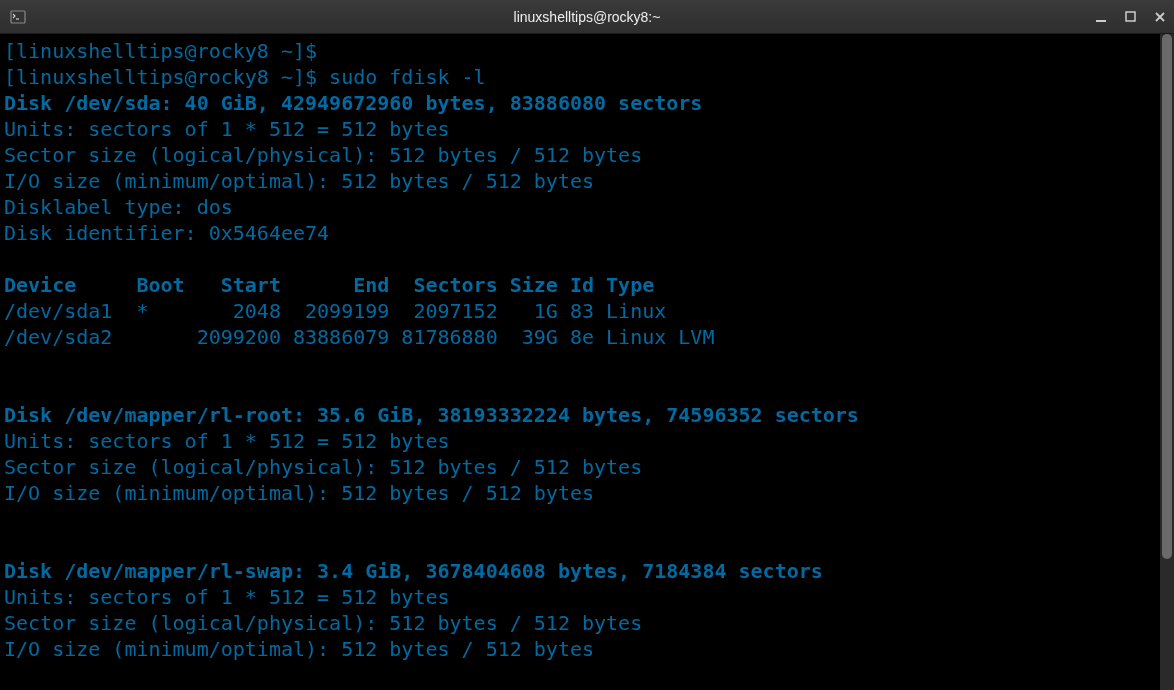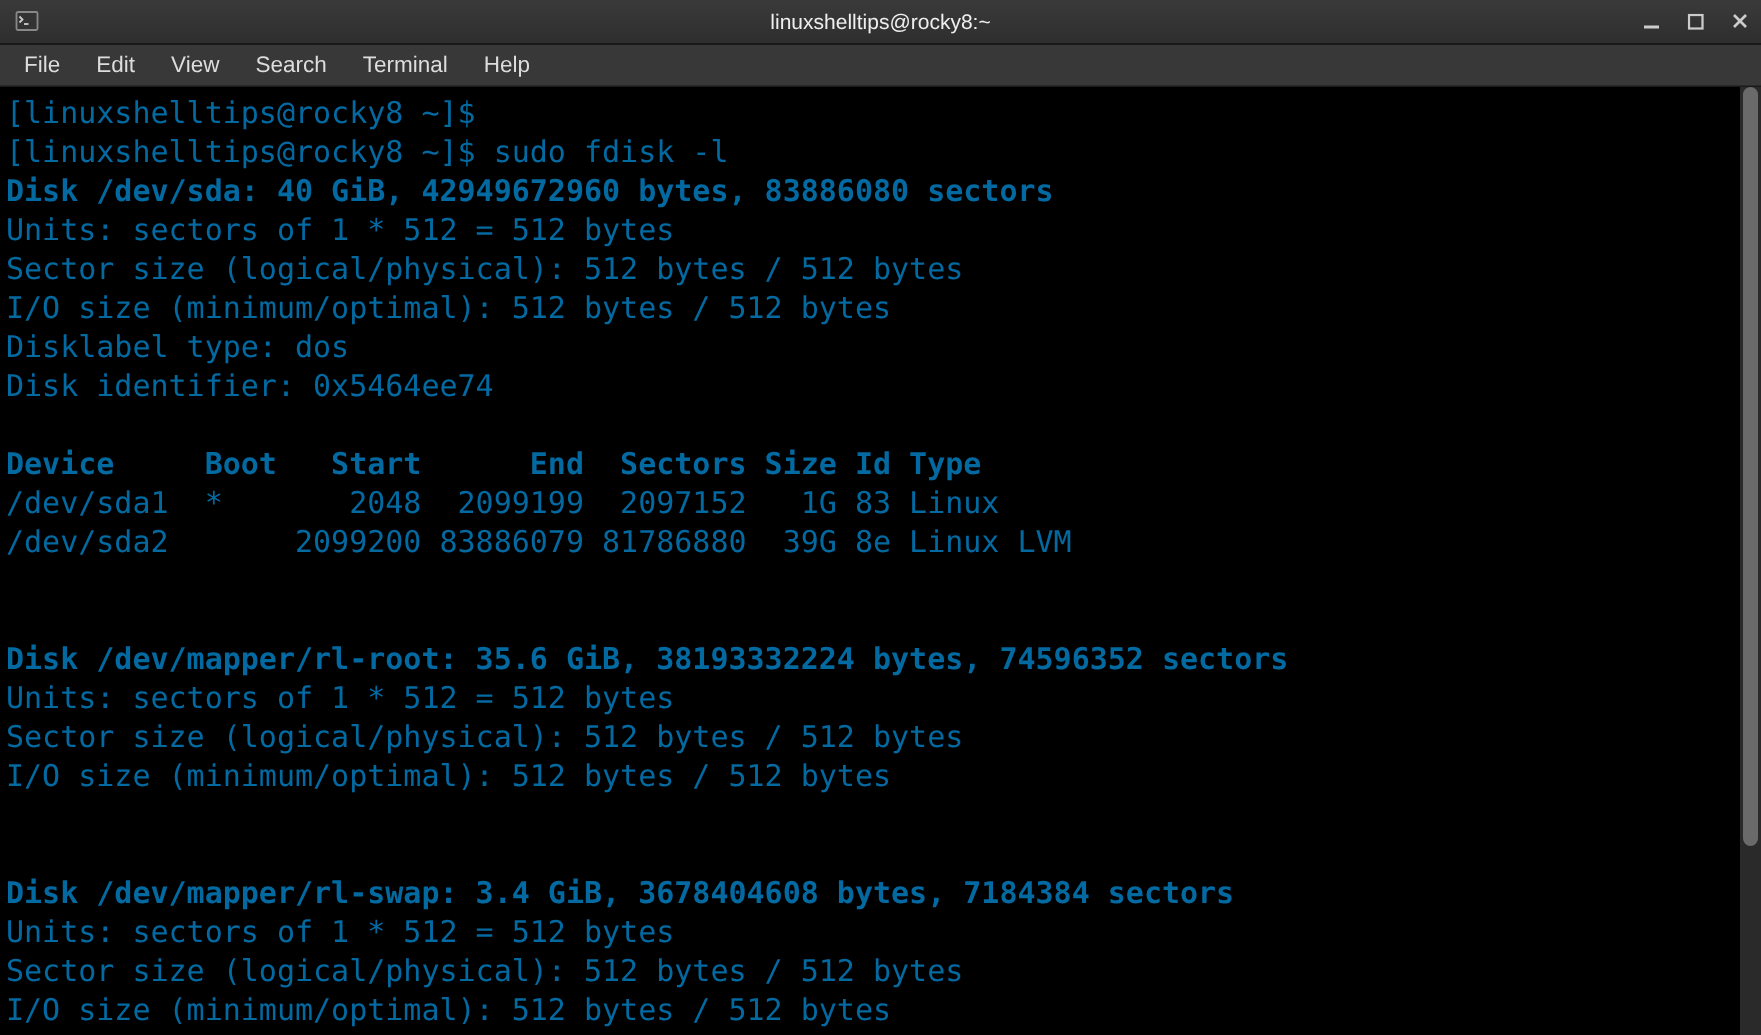--- a/index.html
+++ b/index.html
@@ -137,28 +137,20 @@
       </span>
       <span>
         <svg width="12" height="12" viewBox="0 0 12 12">
             <line x1="2" y1="2" x2="10" y2="10" stroke="#ccc" stroke-width="1.8"></line>
             <line x1="10" y1="2" x2="2" y2="10" stroke="#ccc" stroke-width="1.8"></line>
           </svg>
       </span>
     </div>
   </div>
 
-  <div class="menubar">
-    <span class="menubar-item">File</span>
-    <span class="menubar-item">Edit</span>
-    <span class="menubar-item">View</span>
-    <span class="menubar-item">Search</span>
-    <span class="menubar-item">Terminal</span>
-    <span class="menubar-item">Help</span>
-  </div>
 
   <div class="terminal-area">
     <div class="terminal-content"><span>[linuxshelltips@rocky8 ~]$ </span>
 <span>[linuxshelltips@rocky8 ~]$ </span><span>sudo fdisk -l</span>
 <span class="bold">Disk /dev/sda: 40 GiB, 42949672960 bytes, 83886080 sectors</span>
 <span>Units: sectors of 1 * 512 = 512 bytes</span>
 <span>Sector size (logical/physical): 512 bytes / 512 bytes</span>
 <span>I/O size (minimum/optimal): 512 bytes / 512 bytes</span>
 <span>Disklabel type: dos</span>
 <span>Disk identifier: 0x5464ee74</span>

